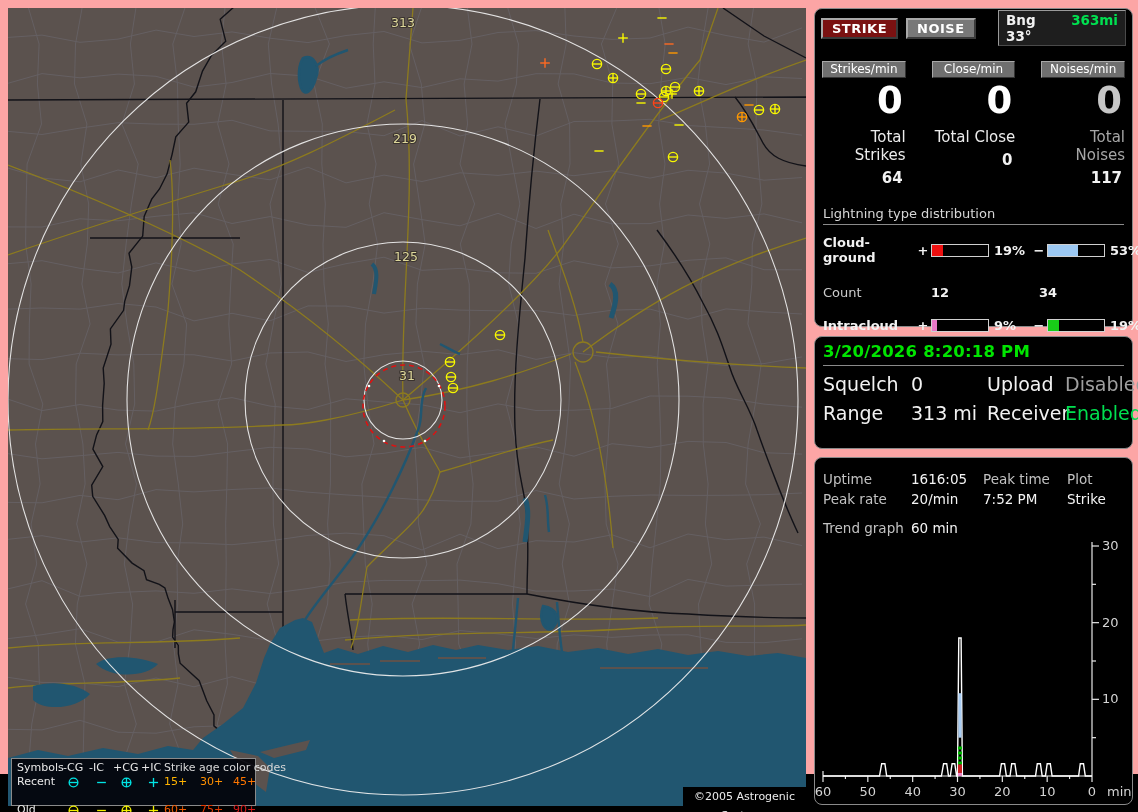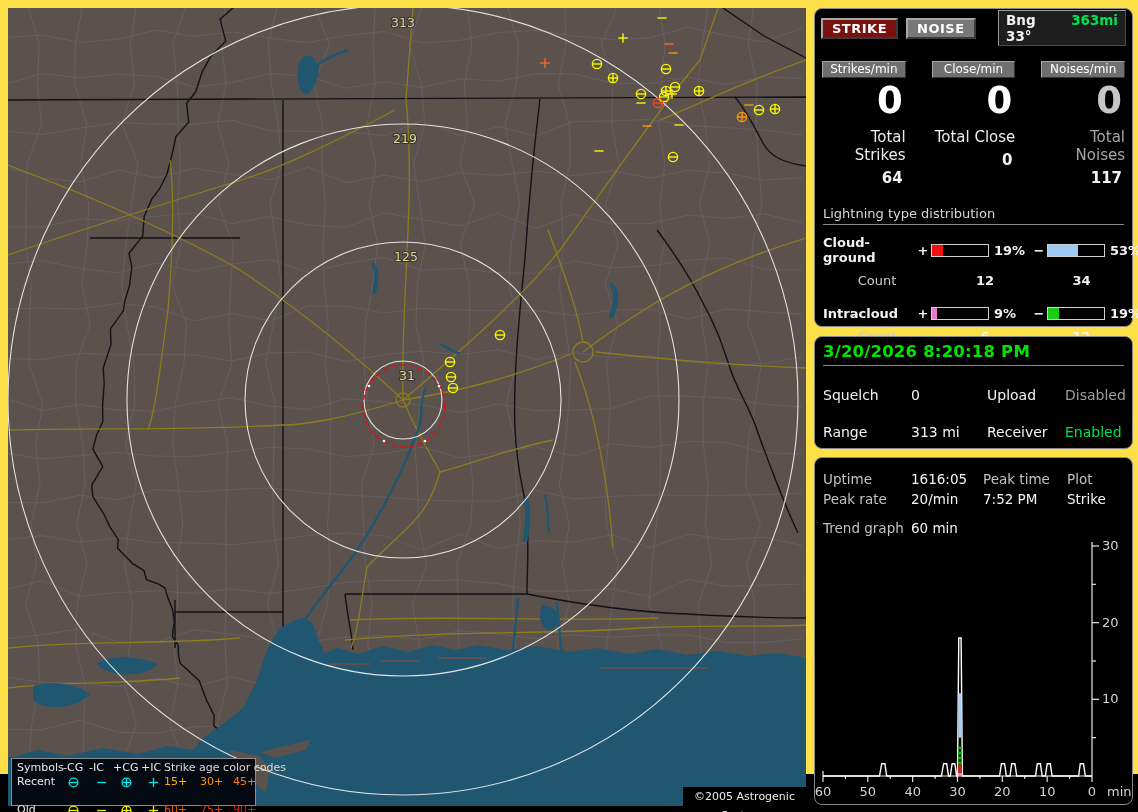--- a/index.html
+++ b/index.html
@@ -1,17 +1,17 @@
 <!DOCTYPE html>
 <html><head>
 <meta charset="utf-8">
 <style>
   html,body{margin:0;padding:0;background:#000;width:1138px;height:812px;overflow:hidden;
     font-family:"DejaVu Sans","Liberation Sans",sans-serif;-webkit-font-smoothing:antialiased;}
-  #screen{position:relative;width:1138px;height:774px;background:#fde047;}
+  #screen{position:relative;width:1138px;height:774px;background:#fca5a5;}
   #map{position:absolute;left:8px;top:8px;}
   #legend{position:absolute;left:11px;top:758px;width:243px;height:46px;background:rgba(3,3,10,0.93);
     border:1px solid #8a8a8a;font-size:11px;color:#e8e8e8;}
   .lgrow{position:absolute;left:0;width:100%;height:14px;line-height:14px;}
   .lgcell{position:absolute;white-space:nowrap;}
   #copyright{position:absolute;left:683px;top:787px;width:123px;height:19px;background:#000;
     color:#ececec;font-size:11px;line-height:19px;text-align:center;}
   .panelbox{position:absolute;left:814px;width:319px;background:#000;border:1px solid #8a8a8a;
     border-radius:8px;color:#f2f2f2;font-size:13px;box-sizing:border-box;}
   #box1{top:8px;height:319px;}
@@ -32,31 +32,31 @@
     border-top:1px solid #a8a8a8;border-left:1px solid #a8a8a8;border-bottom:1px solid #333;border-right:1px solid #333;}
   .bigzero{font-size:37px;font-weight:bold;line-height:1.0;margin-top:4px;padding-right:3px;color:#fff;}
   .totlabel{font-size:15px;margin-top:9px;color:#ececec;}
   .totval{font-size:15px;font-weight:bold;margin-top:5px;padding-right:3px;}
   .ratecol:nth-child(3) .bigzero{color:#c6c6c6;}
   .ratecol:nth-child(3) .totlabel{color:#a6a6a6;}
   .dist{margin:19px 8px 0 8px;}
   .disthead{font-size:13px;color:#d6d6d6;padding-bottom:3px;border-bottom:1px solid #8a8a8a;}
   .distrow{display:grid;grid-template-columns:92px 16px 58px 42px 16px 58px auto;align-items:center;
     font-weight:bold;margin-top:10px;}
-  .cntrow{display:grid;grid-template-columns:108px 108px auto;margin-top:8px;text-align:center;}
+  .cntrow{display:grid;grid-template-columns:108px 108px auto;margin-top:20px;}
   .cntlabel{color:#cccccc;}
   .cnt{font-weight:bold;}
   .pbar{width:56px;height:11px;border:1px solid #d0d0d0;background:#000;}
   .pfill{height:100%;}
   .pct{padding-left:5px;}
   .sign{text-align:center;}
   #box2{padding:5px 8px;}
   .clock{font-size:16.5px;font-weight:bold;color:#00e400;letter-spacing:0.2px;padding-bottom:4px;
     border-bottom:1px solid #8a8a8a;}
-  .strow{display:grid;grid-template-columns:88px 76px 78px auto;margin-top:21px;font-size:14px;}
+  .strow{display:grid;grid-template-columns:88px 76px 78px auto;margin-top:7px;font-size:19px;}
   .dim{color:#9f9f9f;}
   #box3{padding:9px 8px 0 8px;}
   .utrow{display:grid;grid-template-columns:88px 72px 84px auto;margin-top:4px;font-size:13.5px;}
   .lab{color:#c2c2c2;}
   .val{color:#f4f4f4;}
   .trendrow{display:grid;grid-template-columns:88px auto;margin-top:13px;font-size:13.5px;}
   #chart{position:absolute;left:0;top:78px;}
 </style>
 </head>
 <body>

